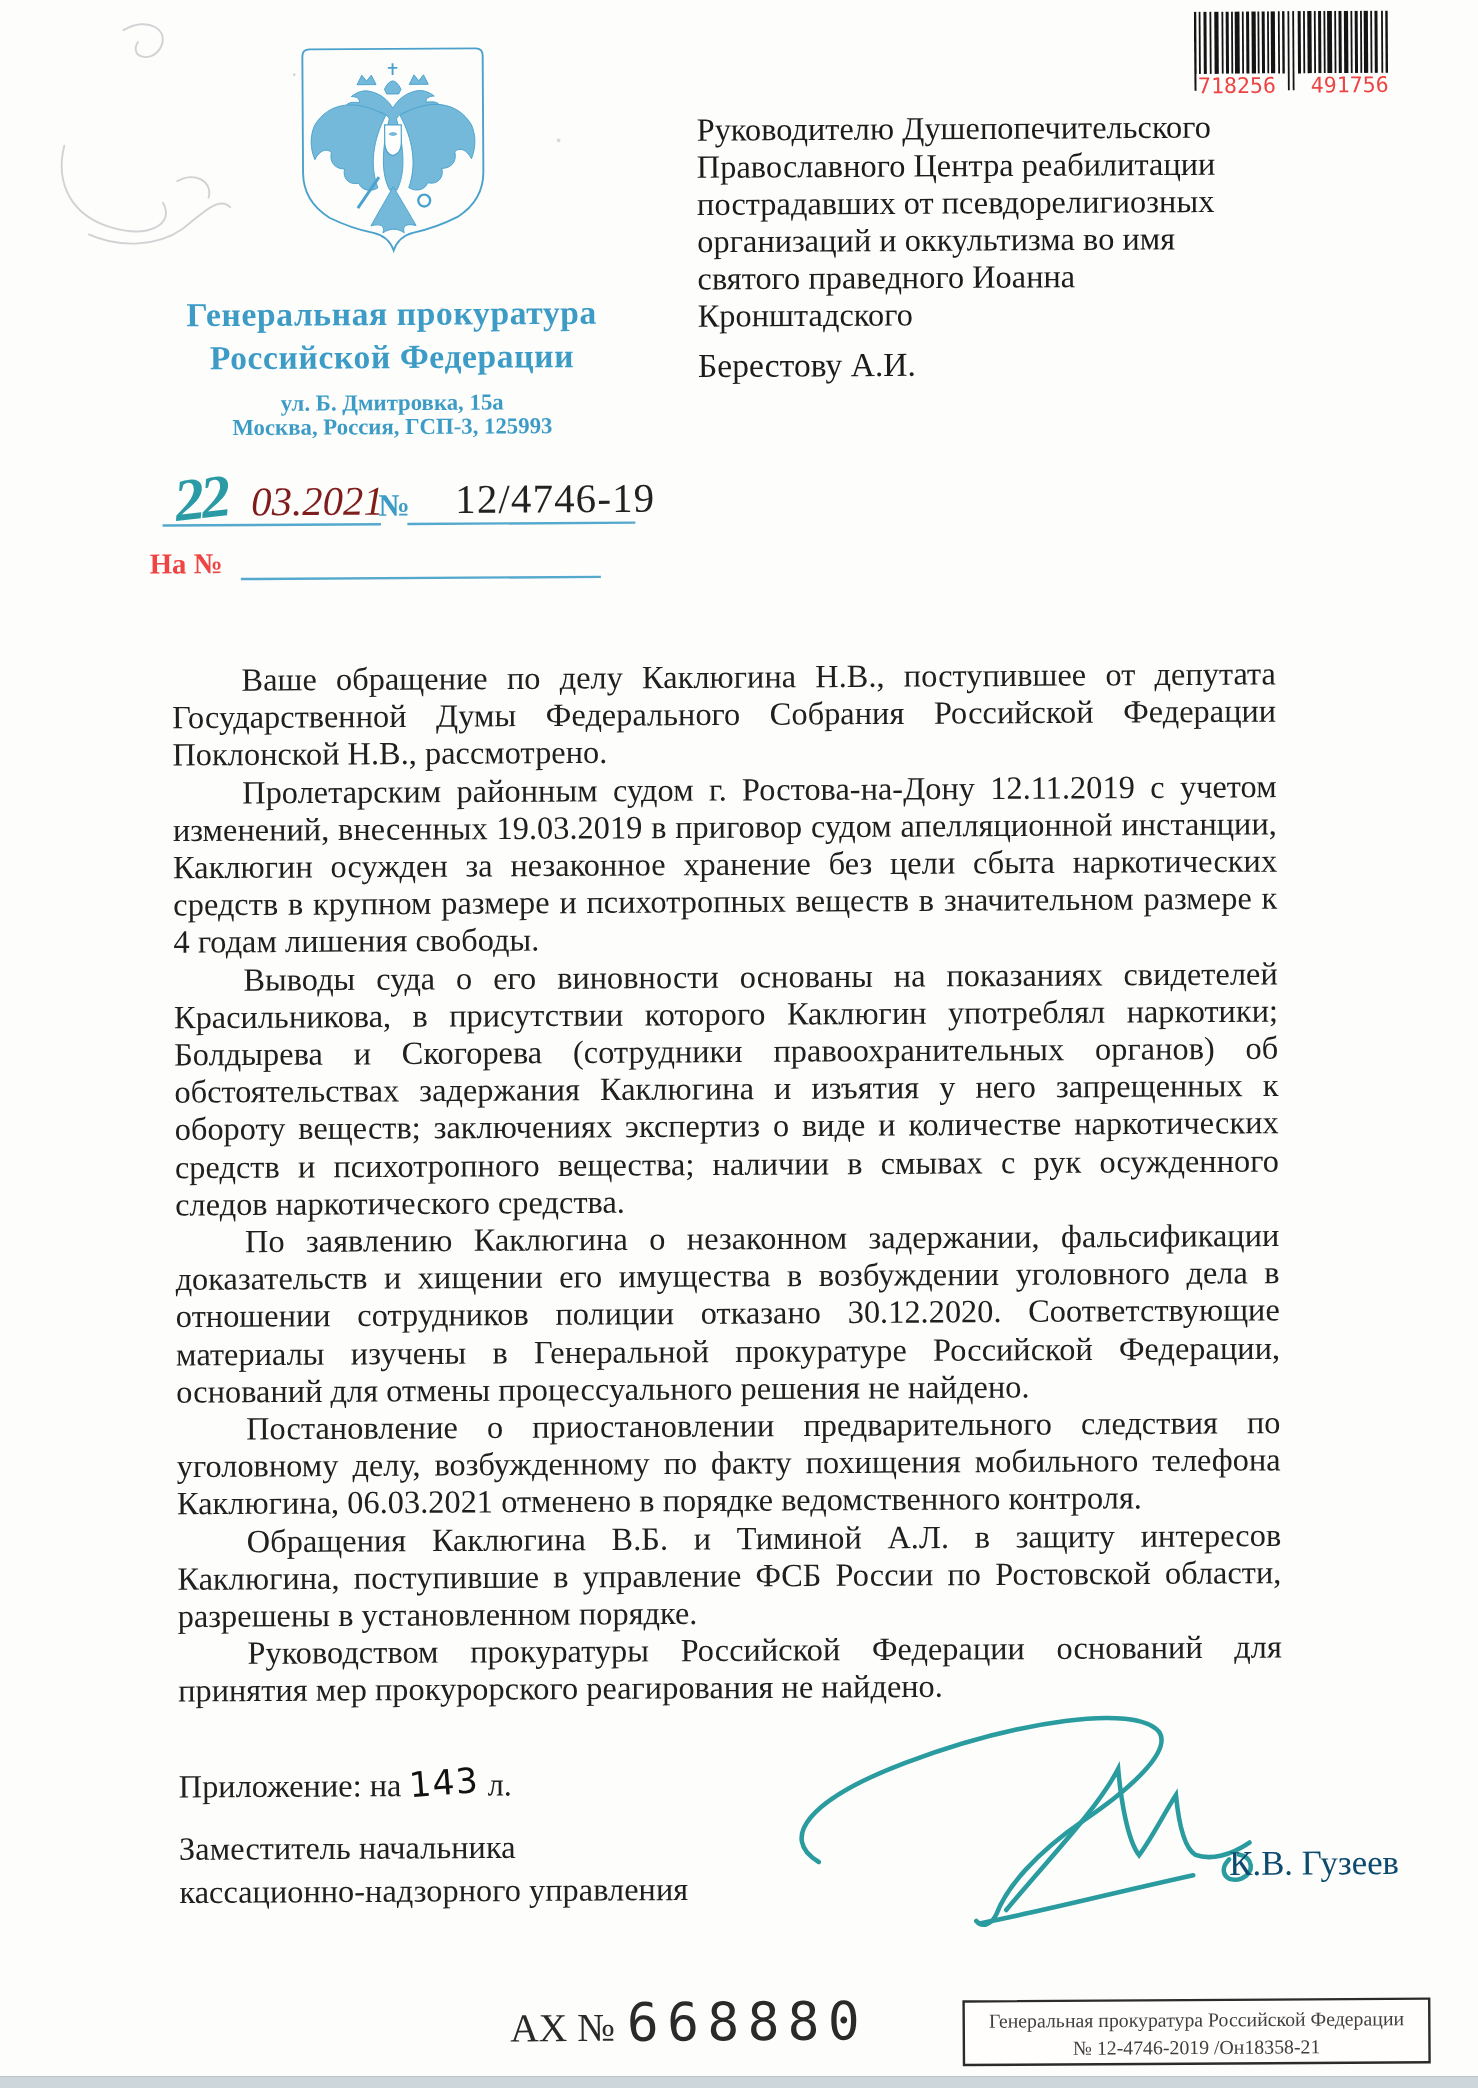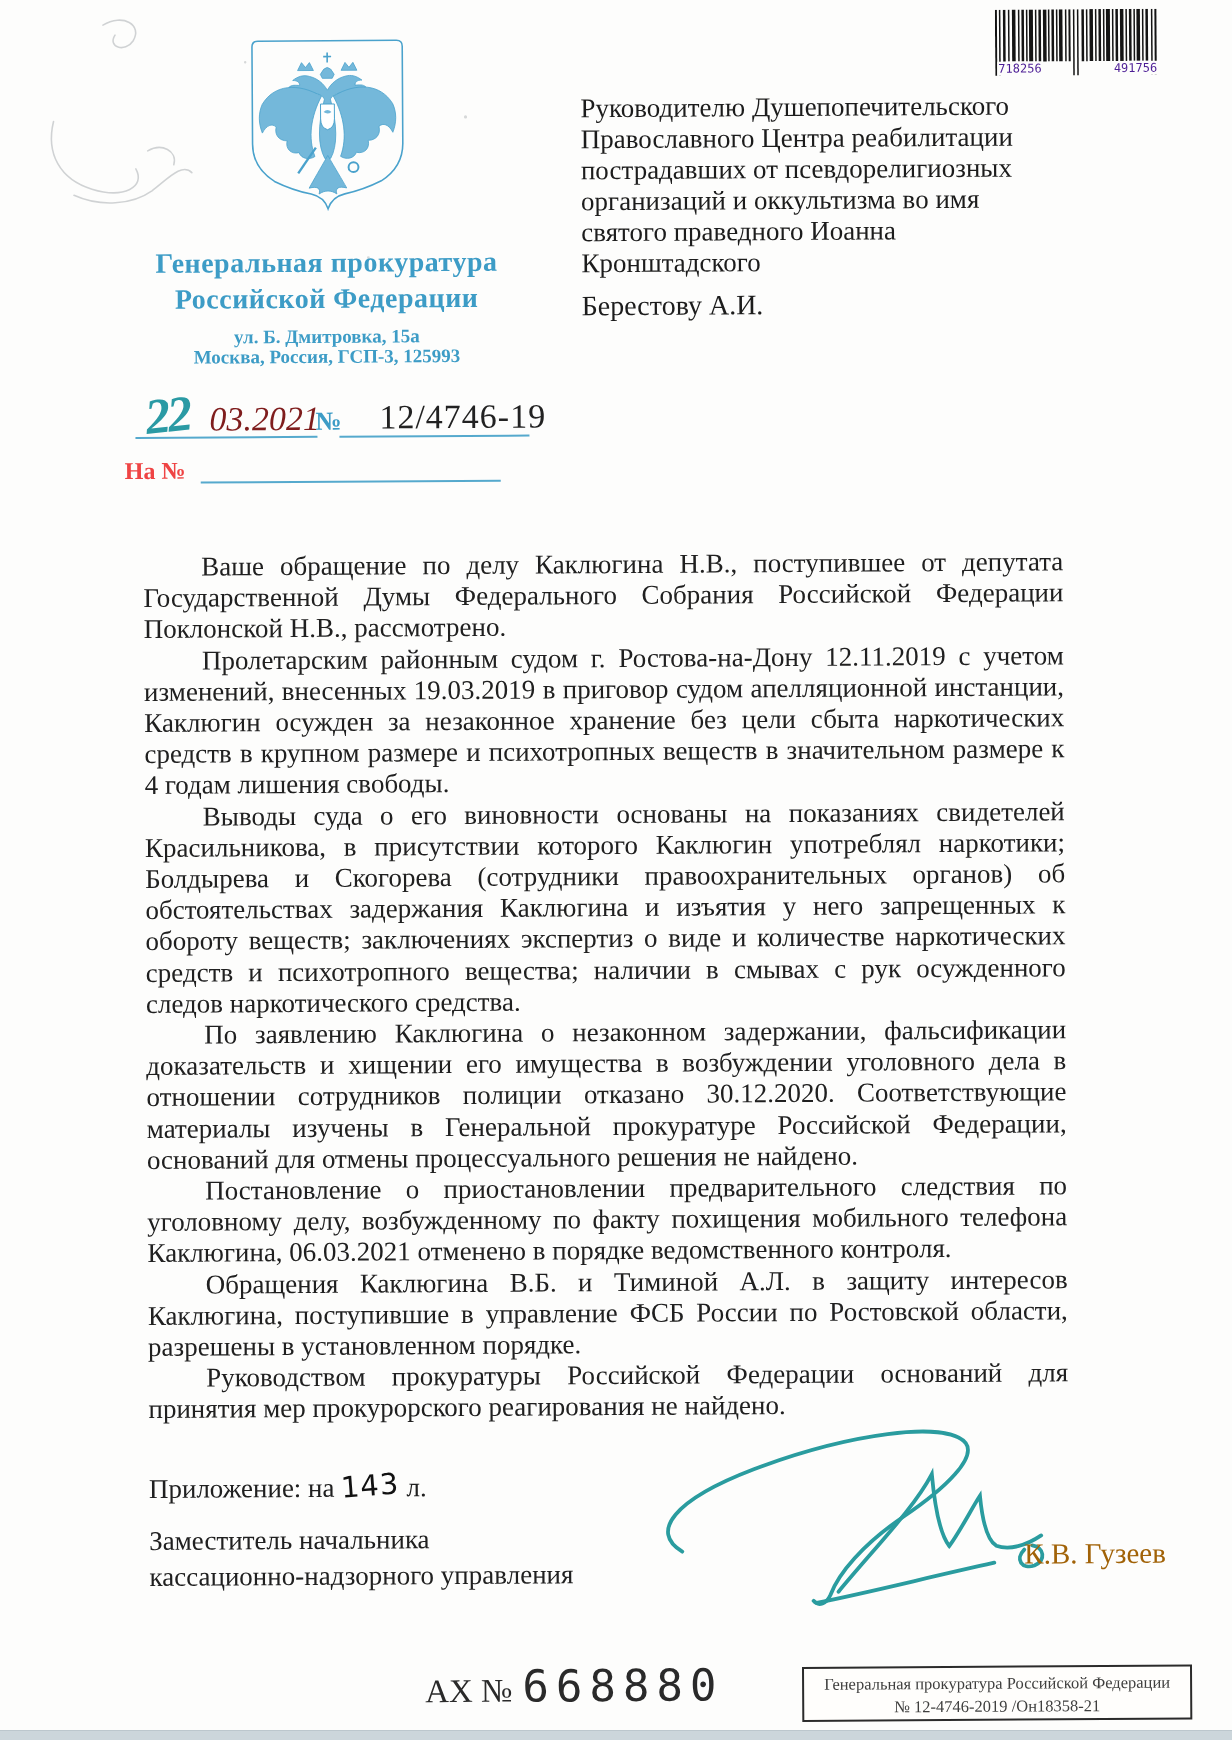--- a/index.html
+++ b/index.html
@@ -32,39 +32,39 @@
   .rule-date{left:138px;top:434px;width:182px;}
   .rule-num{left:342px;top:434px;width:190px;}
   .reply-label{position:absolute;left:127px;top:455px;font-size:24px;font-weight:bold;color:#ef4444;}
   .rule-reply{left:203px;top:479px;width:300px;}
 
   
   .barcode{position:absolute;left:1000px;top:12px;width:165px;height:76px;}
   .barcode svg{position:absolute;left:0;top:0;}
   .barcode-digits{position:absolute;left:2px;top:52px;width:161px;display:flex;
     justify-content:space-between;font-family:"DejaVu Sans Mono", monospace;
-    font-size:12px;color:#4c1d95;background:transparent;}
+    font-size:18px;color:#ef4444;background:transparent;}
   .barcode-digits span{background:#fdfdfc;padding:0 1px;}
 
   
   .recipient{position:absolute;left:585px;top:93px;font-size:27px;line-height:31px;color:#1c1c1c;}
   .recipient div{white-space:nowrap;}
   .recipient-name{position:absolute;left:585px;top:290px;font-size:28px;color:#1c1c1c;}
 
   
   .body-text{position:absolute;left:145px;top:549px;width:920px;
     font-size:27px;line-height:31.2px;text-align:justify;color:#202020;}
   .body-text p{margin:0;text-indent:58px;}
 
   
   .attachment{position:absolute;left:145px;top:1468px;font-size:27px;color:#202020;}
   .attachment .hand-sheets{display:inline-block;font-family:"DejaVu Sans", sans-serif;
     font-size:29px;transform:rotate(-4deg) translateY(-1px);letter-spacing:1px;color:#111;}
   .position-block{position:absolute;left:145px;top:1520px;font-size:27px;line-height:36px;color:#202020;}
-  .signer-name{position:absolute;left:1020px;top:1540px;font-size:29px;color:#a16207;white-space:nowrap;}
+  .signer-name{position:absolute;left:1020px;top:1540px;font-size:29px;color:#0c4a6e;white-space:nowrap;}
   .signature{position:absolute;left:590px;top:1280px;width:500px;height:340px;}
 
   
   .reg-code{position:absolute;left:420px;top:1660px;font-size:33px;color:#2a2a2a;}
   .reg-code .digits{font-family:"DejaVu Sans Mono", monospace;font-size:44px;letter-spacing:7px;margin-left:10px;}
   .stamp{position:absolute;left:797px;top:1668px;width:390px;height:55px;
     border:2px solid #2b2b2b;background:#fffefc;text-align:center;
     font-size:16.5px;line-height:23px;color:#3f3f3e;padding-top:4px;box-sizing:border-box;}
   .scan-edge{position:absolute;left:0;bottom:0;width:100%;height:9px;
     background:#ccd6db;border-top:1px solid #bcc7cd;}

